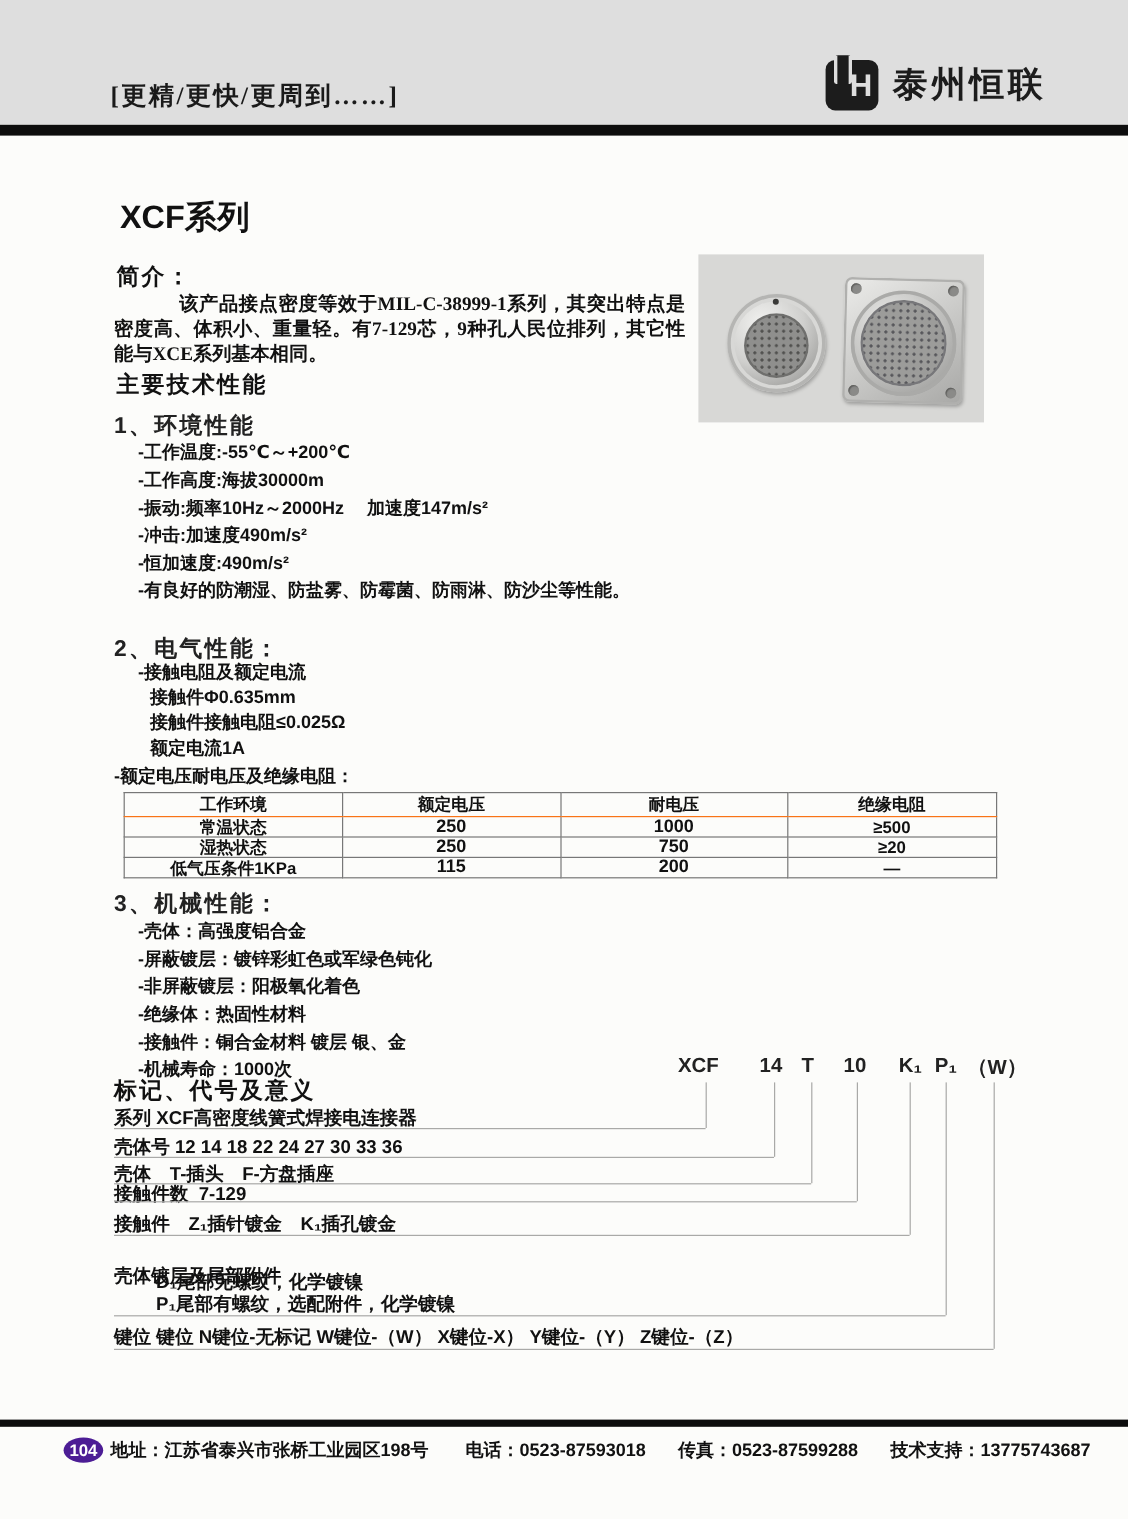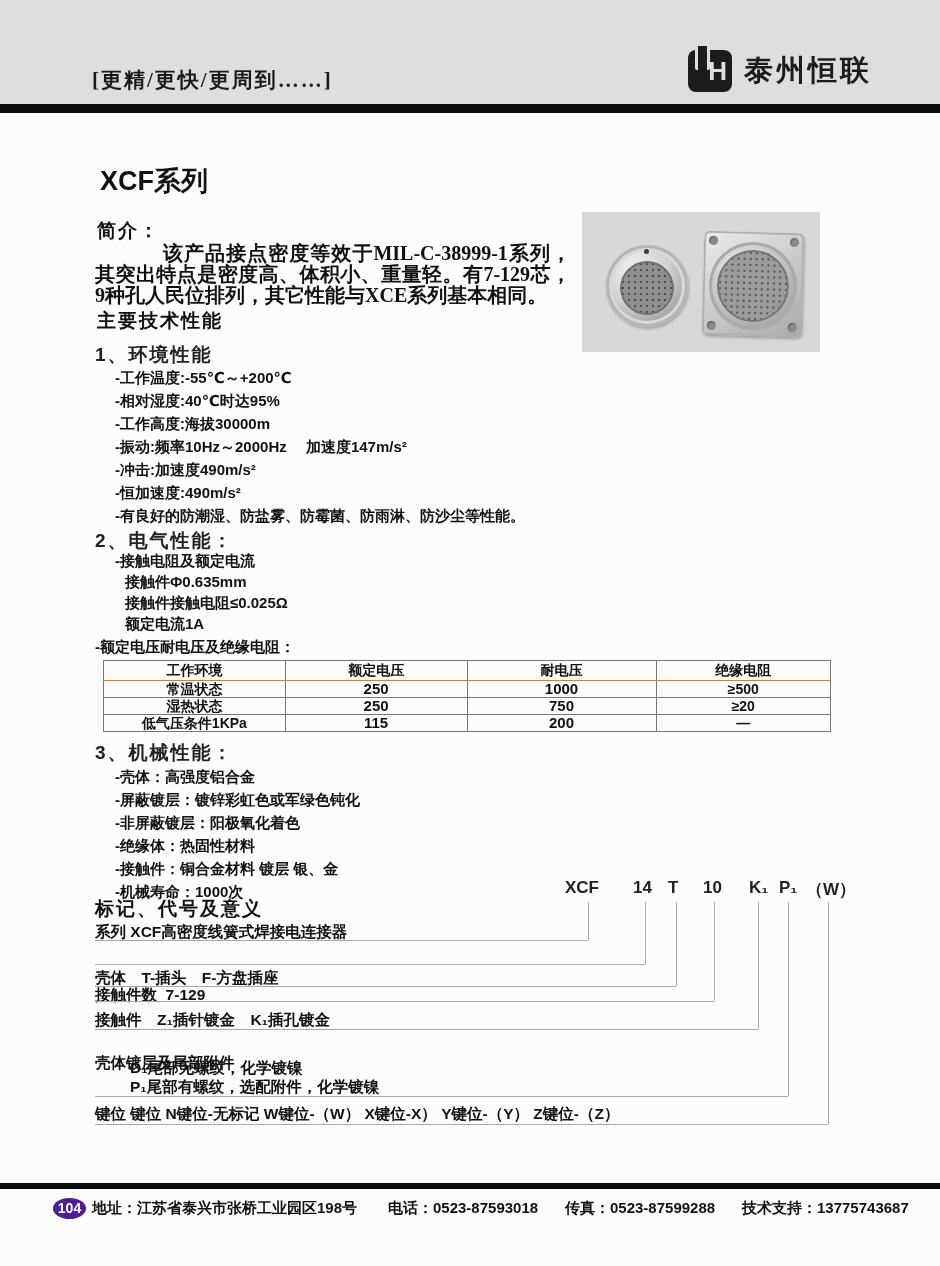--- a/index.html
+++ b/index.html
@@ -18,21 +18,21 @@
   .logo-box .lbar{position:absolute;left:7px;top:-4px;width:9px;height:24px;background:#1c1c1c;
     border-left:3px solid #dedede;border-right:3px solid #dedede;border-radius:2px;}
   .logo-text{font-size:29px;font-weight:bold;color:#1c1c1c;letter-spacing:3px;
     font-family:"Liberation Sans",sans-serif;}
   .bar-top{position:absolute;left:0;top:104px;width:940px;height:9px;background:#0d0d0d;}
 
   
   .title{position:absolute;left:100px;top:163px;font-size:27px;font-weight:bold;color:#111;}
   .h2{position:absolute;font-size:19px;font-weight:bold;color:#111;letter-spacing:2px;}
   .h3{position:absolute;font-size:19px;font-weight:bold;color:#222;letter-spacing:2px;}
-  .intro-p{position:absolute;left:95px;top:243px;width:476px;font-size:20px;line-height:21px;
+  .intro-p{position:absolute;left:95px;top:243px;width:476px;font-size:16px;line-height:21px;
     color:#111;text-indent:3.4em;text-align:justify;font-weight:bold;
     font-family:"Liberation Serif","DejaVu Serif",serif;}
 
   .vlist{position:absolute;color:#111;font-size:15px;font-weight:bold;}
   .vlist div{height:23px;line-height:23px;white-space:pre;}
   .elec div{height:21px;line-height:21px;white-space:pre;}
   .ind{padding-left:10px;}
   .cap{position:absolute;left:95px;top:638px;font-size:15px;font-weight:bold;color:#111;}
 
   
@@ -119,21 +119,20 @@
         <div class="face"></div>
       </div>
     </div>
   </div>
 
   <div class="h2" style="left:97px;top:308px;">主要技术性能</div>
 
   <div class="h3" style="left:95px;top:342px;">1、环境性能</div>
   <div class="vlist" style="left:115px;top:366px;">
     <div>-工作温度:-55℃～+200℃</div>
-    <div>-相对湿度:40℃时达95%</div>
     <div>-工作高度:海拔30000m</div>
     <div>-振动:频率10Hz～2000Hz　 加速度147m/s²</div>
     <div>-冲击:加速度490m/s²</div>
     <div>-恒加速度:490m/s²</div>
     <div>-有良好的防潮湿、防盐雾、防霉菌、防雨淋、防沙尘等性能。</div>
   </div>
 
   <div class="h3" style="left:95px;top:528px;">2、电气性能：</div>
   <div class="vlist elec" style="left:115px;top:550px;">
     <div>-接触电阻及额定电流</div>
@@ -189,20 +188,21 @@
     <span class="mk-code" style="left:703px;">10</span>
     <span class="mk-code" style="left:749px;">K₁</span>
     <span class="mk-code" style="left:779px;">P₁</span>
     <span class="mk-code" style="left:806px;">（W）</span>
 
     <div class="mk-head">标记、代号及意义</div>
 
     <div class="mk-label" style="top:47px;">系列 XCF高密度线簧式焊接电连接器</div>
     <div class="mk-rule" style="top:65px;width:493px;"></div>
 
+    <div class="mk-label" style="top:71px;">壳体号 12 14 18 22 24 27 30 33 36</div>
     <div class="mk-rule" style="top:89px;width:550px;"></div>
 
     <div class="mk-label" style="top:93px;">壳体　T-插头　F-方盘插座</div>
     <div class="mk-rule" style="top:111px;width:581px;"></div>
 
     <div class="mk-label" style="top:110px;">接触件数  7-129</div>
     <div class="mk-rule" style="top:126px;width:619px;"></div>
 
     <div class="mk-label" style="top:135px;">接触件　Z₁插针镀金　K₁插孔镀金</div>
     <div class="mk-rule" style="top:154px;width:663px;"></div>

